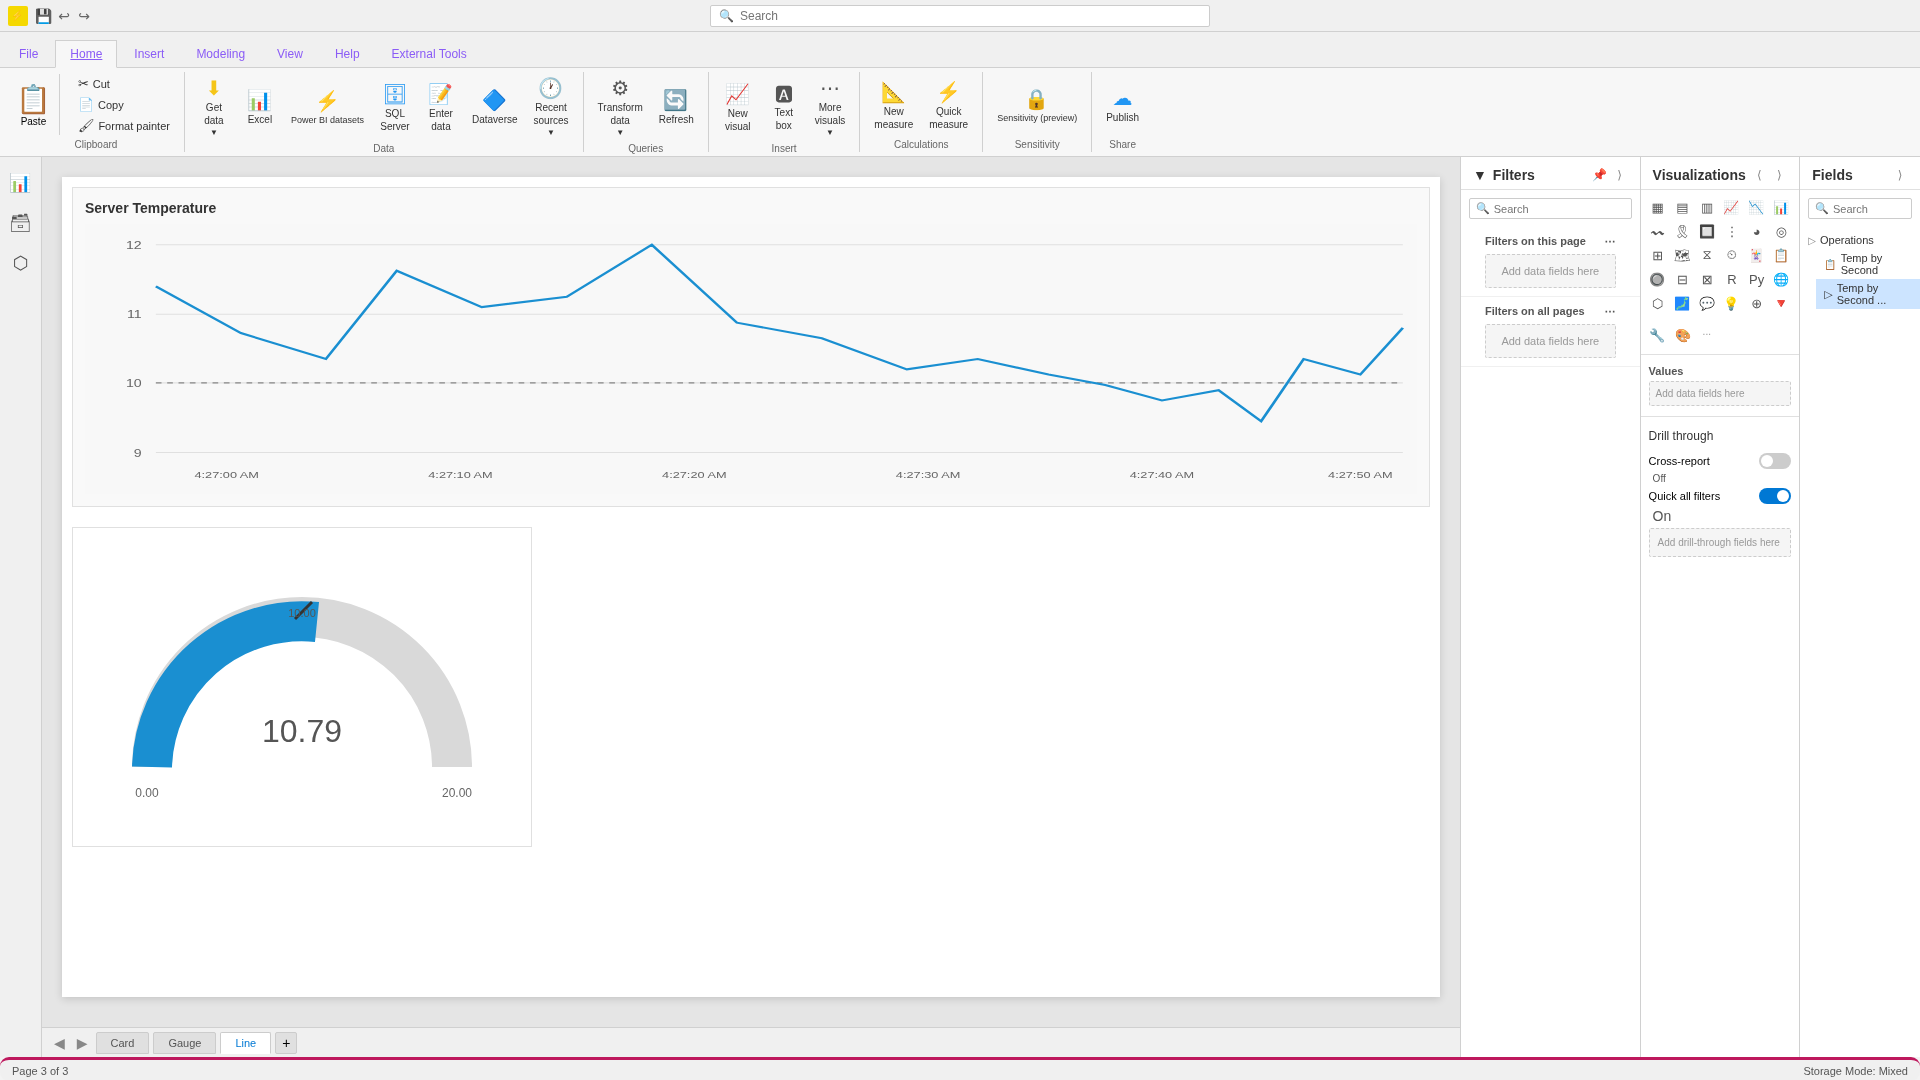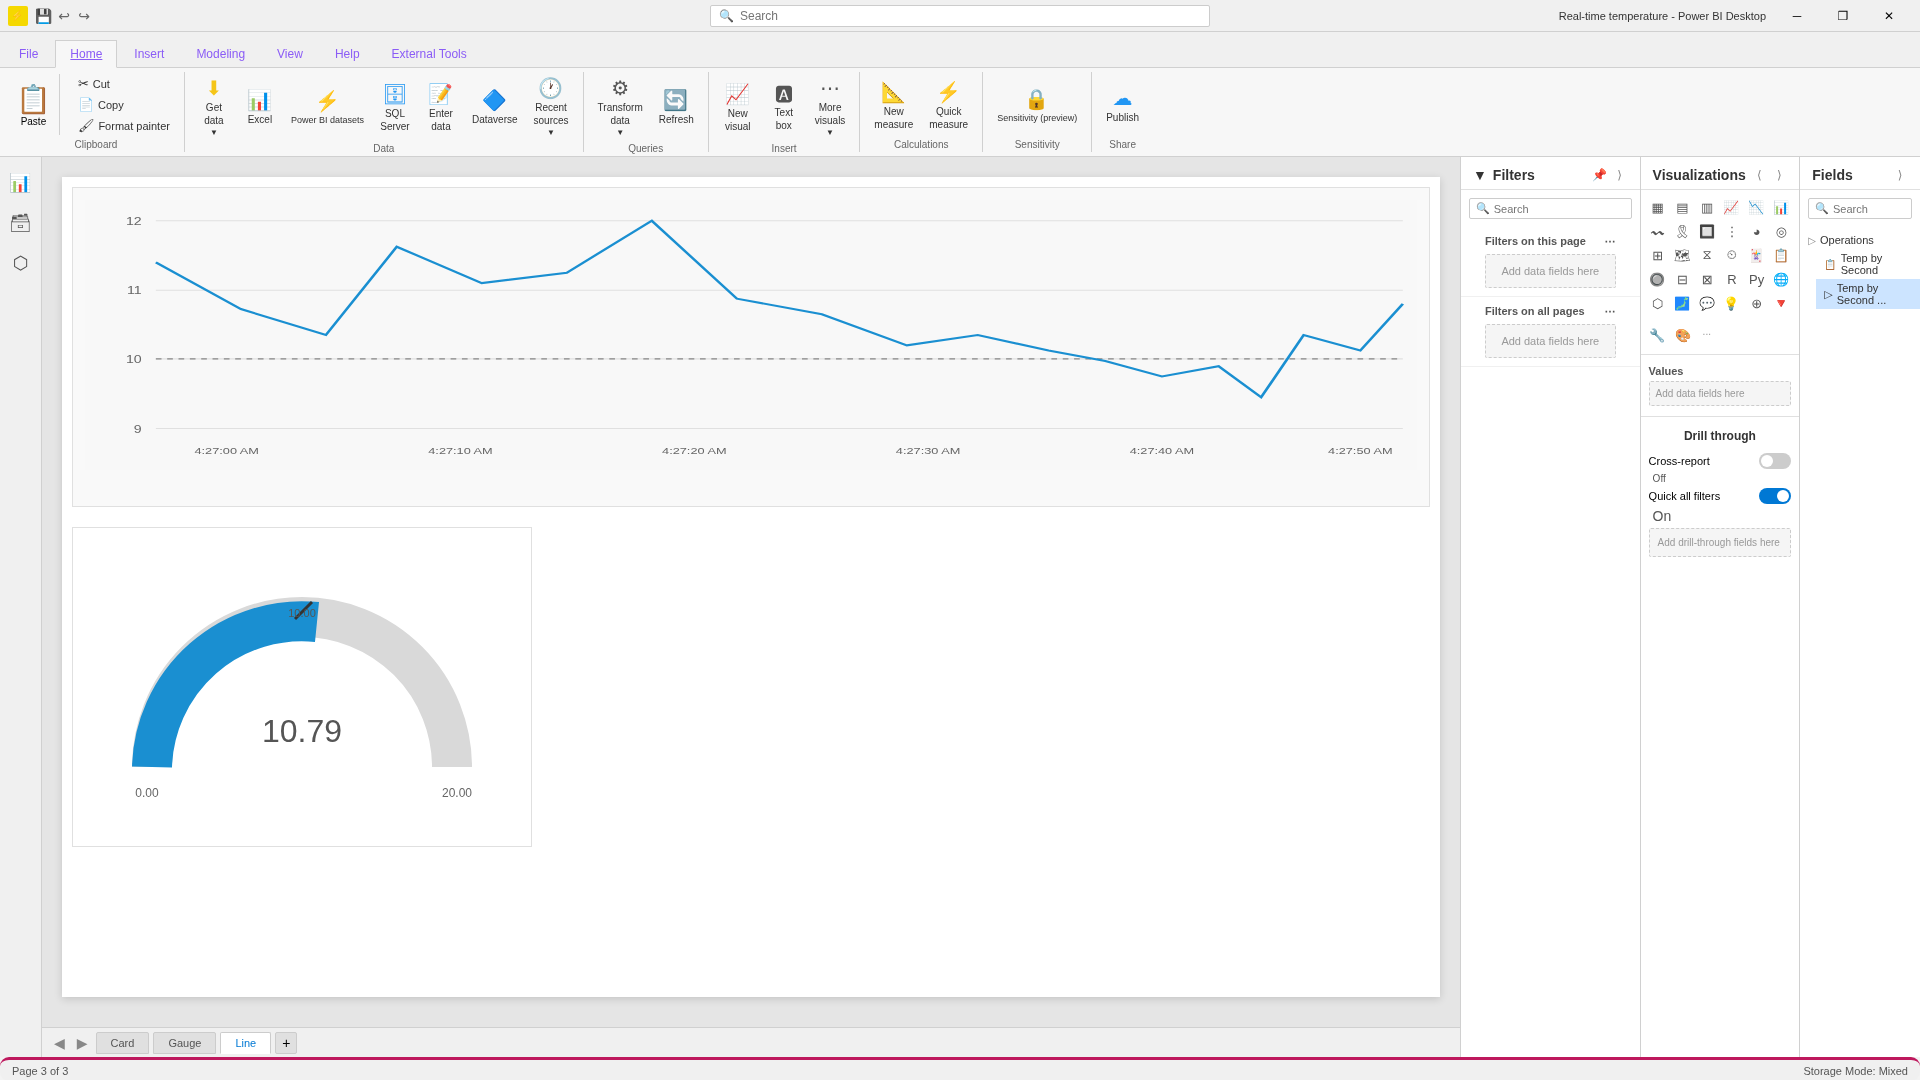--- a/index.html
+++ b/index.html
@@ -265,21 +265,21 @@
     .viz-extra-icons {
       display: flex;
       gap: 4px;
       padding: 4px 6px;
     }
     .panel-divider { height: 1px; background: #e0e0e0; margin: 4px 0; }
     .viz-field-section { padding: 6px 8px; }
     .viz-field-label { font-size: 11px; font-weight: 600; color: #555; margin-bottom: 4px; }
     .viz-field-drop { background: #f5f5f5; border: 1px dashed #ccc; border-radius: 2px; padding: 6px; font-size: 10px; color: #999; }
     .drill-section { padding: 8px; }
-    .drill-title { font-size: 12px; font-weight: 700; color: #333; margin-bottom: 6px; text-align: center; }
+    .drill-title { font-size: 12px; font-weight: 400; color: #333; margin-bottom: 6px; }
     .drill-toggle-row { display: flex; align-items: center; justify-content: space-between; padding: 4px 0; font-size: 11px; }
     .toggle { width: 32px; height: 16px; border-radius: 8px; background: #ccc; position: relative; cursor: pointer; }
     .toggle.on { background: #0078d4; }
     .toggle-thumb { position: absolute; top: 2px; width: 12px; height: 12px; border-radius: 50%; background: white; transition: left 0.2s; }
     .toggle.off .toggle-thumb { left: 2px; }
     .toggle.on .toggle-thumb { left: 18px; }
     .drill-drop { background: #f5f5f5; border: 1px dashed #ccc; border-radius: 2px; padding: 8px; font-size: 10px; color: #999; margin-top: 4px; }
 
     .fields-panel {
       width: 120px;
@@ -391,26 +391,20 @@
     <div class="title-bar-icon">⚡</div>
     <div class="title-bar-actions">
       <div class="title-bar-action">💾</div>
       <div class="title-bar-action">↩</div>
       <div class="title-bar-action">↪</div>
     </div>
   </div>
   <div style="position:absolute;left:50%;transform:translateX(-50%);width:500px;height:22px;background:white;border:1px solid #ccc;border-radius:2px;display:flex;align-items:center;padding:0 8px;gap:6px;">
     <span style="font-size:12px;color:#888;">🔍</span>
     <input type="text" style="border: none; outline: none; width: 100%; font-size: 12px;" placeholder="Search">
-  </div>
-  <div class="title-bar-right">
-    <span style="font-size:11px;color:#333;margin-right:8px;align-self:center;">Real-time temperature - Power BI Desktop</span>
-    <div class="window-btn">─</div>
-    <div class="window-btn">❐</div>
-    <div class="window-btn close">✕</div>
   </div>
 </div>
 
 <div class="ribbon">
   <div class="ribbon-tabs">
     <div class="ribbon-tab">File</div>
     <div class="ribbon-tab active">Home</div>
     <div class="ribbon-tab">Insert</div>
     <div class="ribbon-tab">Modeling</div>
     <div class="ribbon-tab">View</div>
@@ -567,20 +561,21 @@
   <div class="left-sidebar">
     <div class="sidebar-icon" title="Report view">📊</div>
     <div class="sidebar-icon" title="Data view">🗃</div>
     <div class="sidebar-icon" title="Model view">⬡</div>
   </div>
 
   <div class="canvas-area">
     <div class="canvas-page">
 
       <div class="line-chart-container">
+        <div class="chart-title">Server Temperature</div>
         <div class="line-chart-svg-wrapper">
           <svg width="100%" height="100%" viewBox="0 0 940 260" preserveAspectRatio="none">
 
             <rect x="0" y="0" width="940" height="260" fill="#f8f8f8"></rect>
 
             <line x1="50" y1="20" x2="930" y2="20" stroke="#e0e0e0" stroke-width="1"></line>
             <line x1="50" y1="87" x2="930" y2="87" stroke="#e0e0e0" stroke-width="1"></line>
             <line x1="50" y1="153" x2="930" y2="153" stroke="#e0e0e0" stroke-width="1"></line>
             <line x1="50" y1="220" x2="930" y2="220" stroke="#e0e0e0" stroke-width="1"></line>
 

